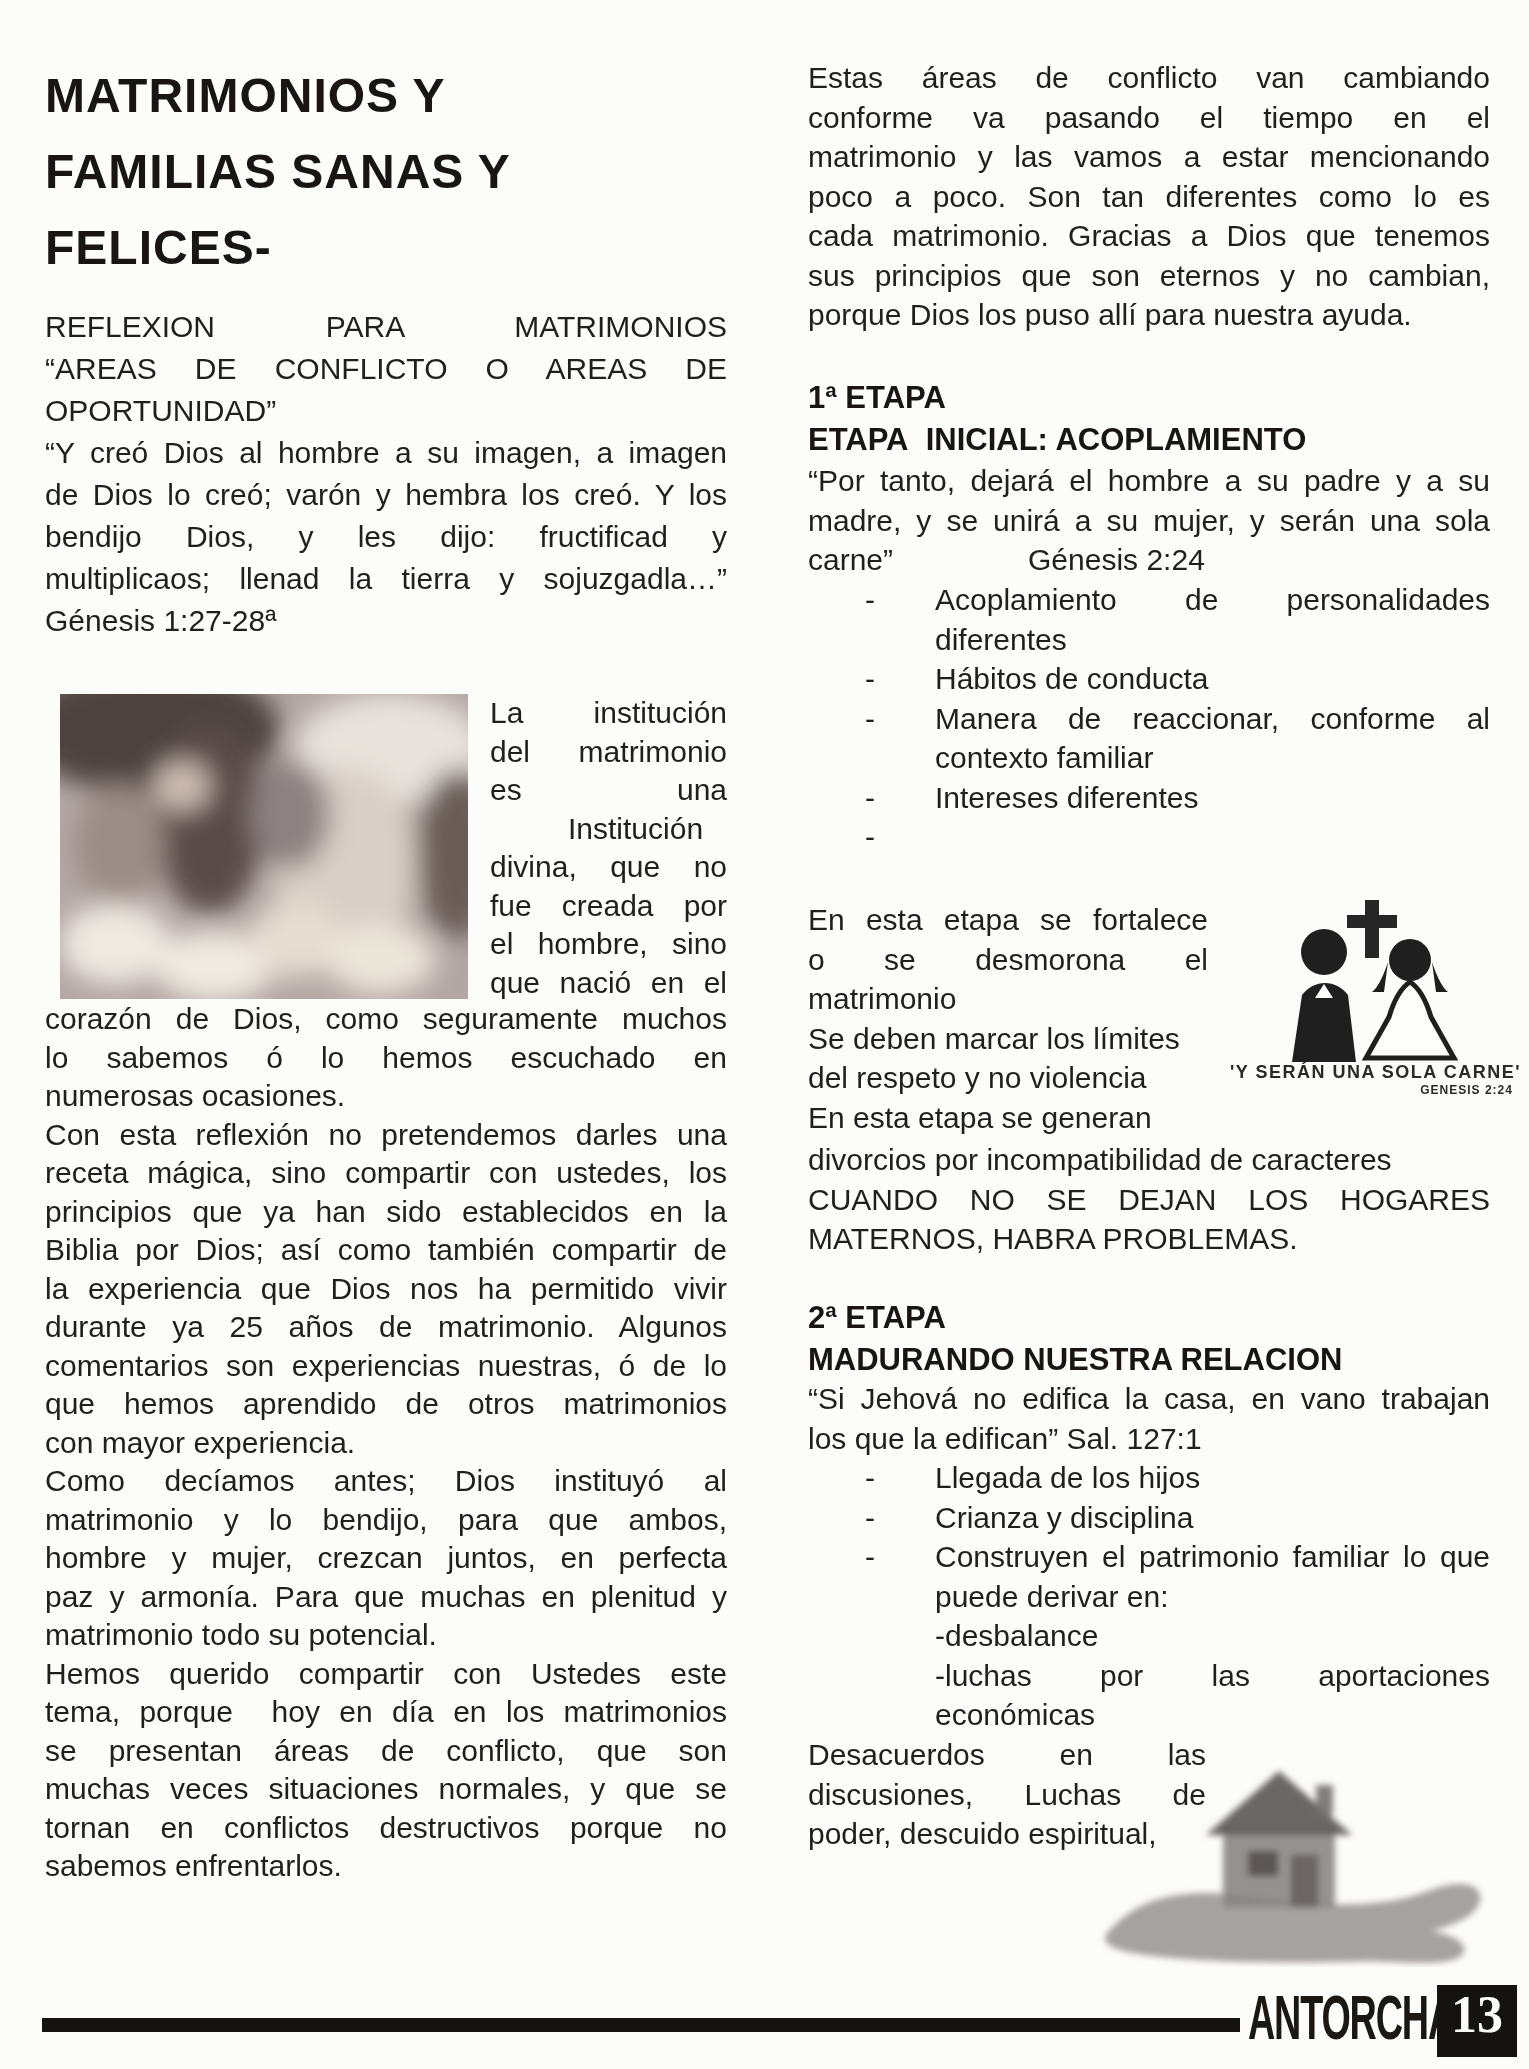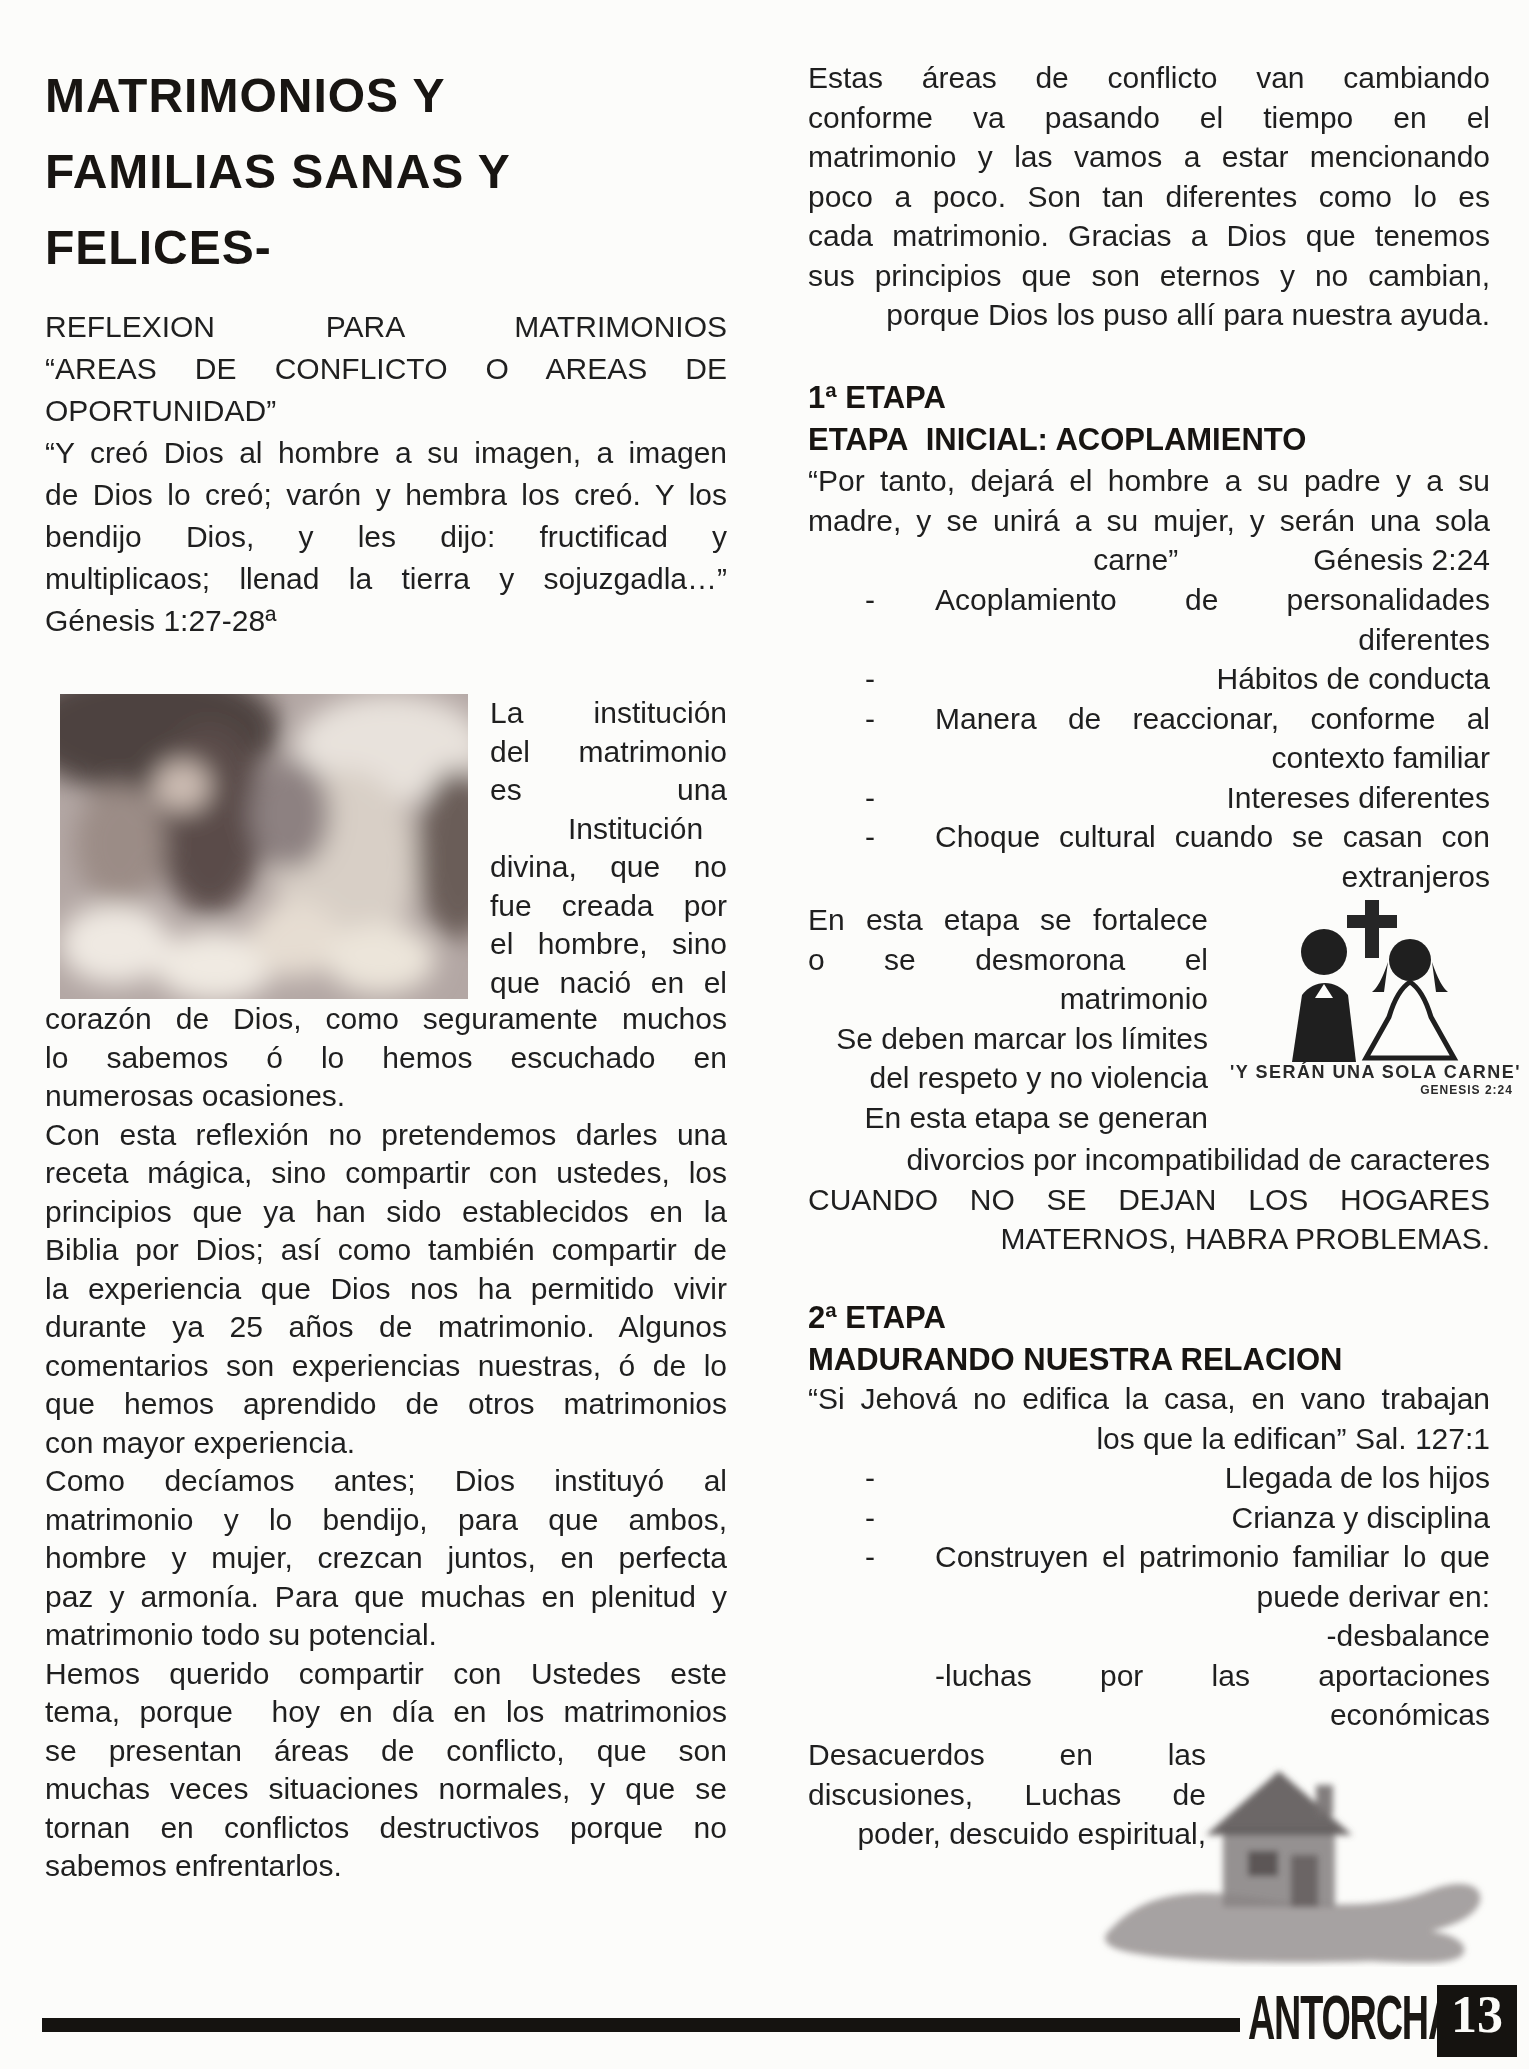--- a/index.html
+++ b/index.html
@@ -12,21 +12,21 @@
   .col-left{left:45px;width:682px;}
   .col-right{left:808px;width:682px;}
   .blk{position:absolute;left:0;width:100%;}
 
   
   .title{font-size:48px;line-height:76px;font-weight:bold;letter-spacing:1px;color:#181512;}
 
   
   .ln{font-size:30px;line-height:38.5px;white-space:nowrap;}
   .lh42 .ln{line-height:42px;}
-  .lh39 .ln{line-height:39.5px;text-align:right;}
+  .lh39 .ln{line-height:39.5px;}
   .ln.j{white-space:normal;text-align:justify;text-align-last:justify;}
   .ln.ind{text-indent:2.6em;}
 
   .heading{font-size:31px;line-height:42px;font-weight:bold;color:#181512;}
 
   
   .photo-row{display:flex;gap:22px;}
   .couple-photo{width:408px;height:305px;margin-left:15px;flex:0 0 auto;background:#b3a7a4;}
   .photo-row .wrap-text{flex:1;min-width:0;}
 
@@ -190,24 +190,20 @@
           </div>
         </div>
         <div class="bullet">
           <span class="dash">-</span>
           <div class="btext">
             <div class="ln">Intereses diferentes</div>
           </div>
         </div>
         <div class="bullet">
           <span class="dash">-</span>
-          <div class="btext">
-            <div class="ln j">Choque cultural cuando se casan con</div>
-            <div class="ln">extranjeros</div>
-          </div>
         </div>
       </div>
 
     <div class="blk wrap2 lh39" style="top:900px;gap:22px;">
       <div class="wrap-text">
           <div class="ln j">En esta etapa se fortalece</div>
           <div class="ln j">o se desmorona el</div>
           <div class="ln">matrimonio</div>
           <div class="ln">Se deben marcar los límites</div>
           <div class="ln">del respeto y no violencia</div>

